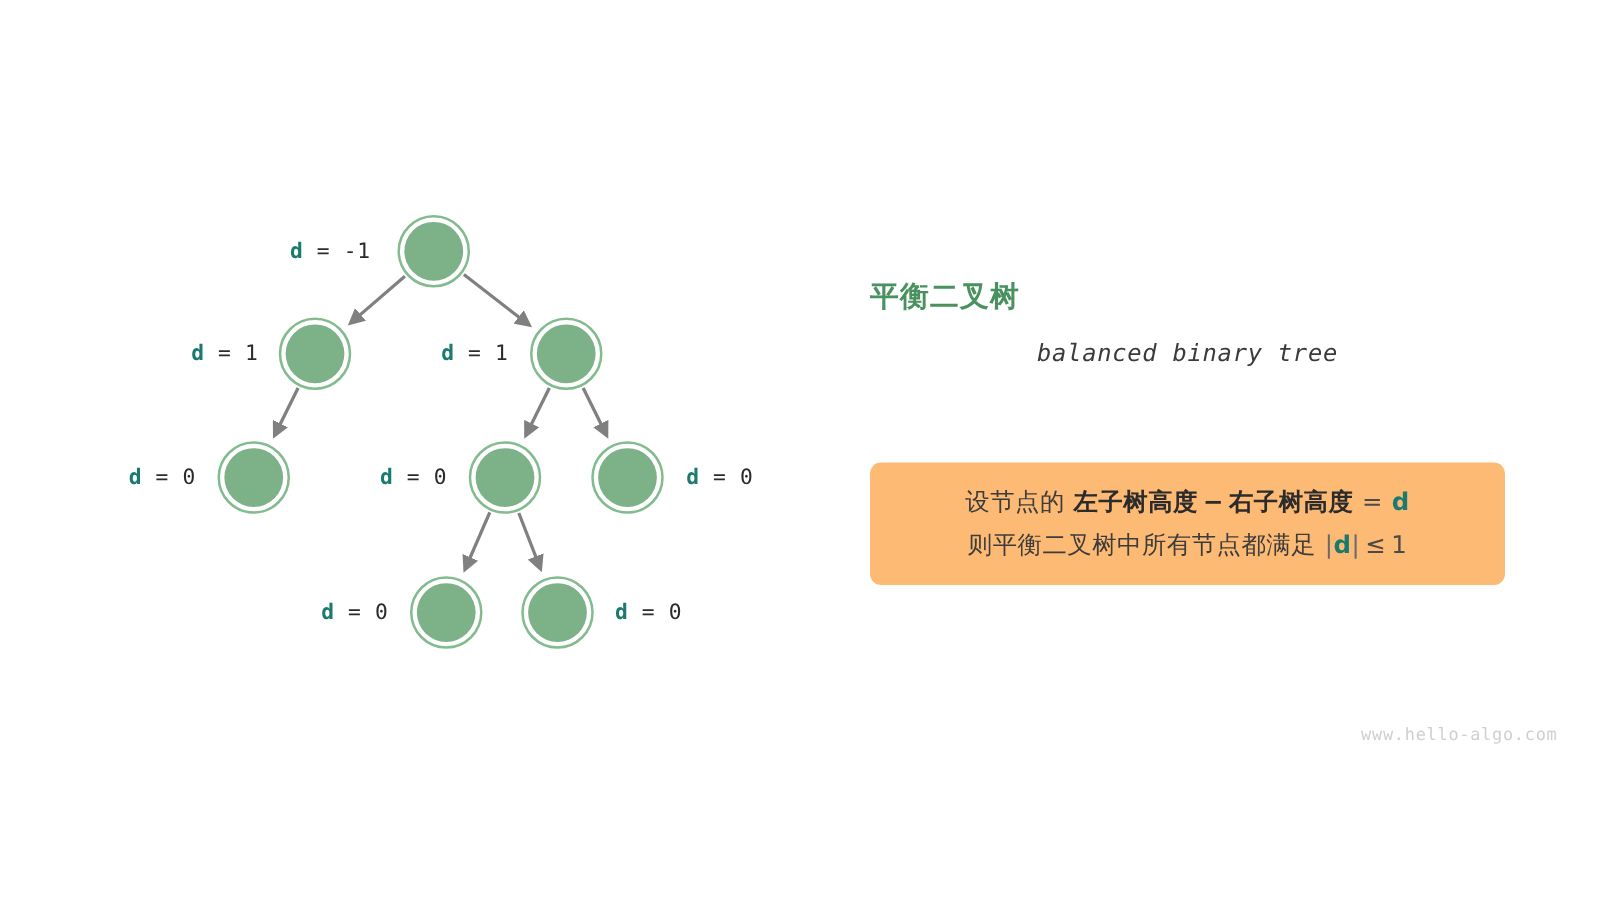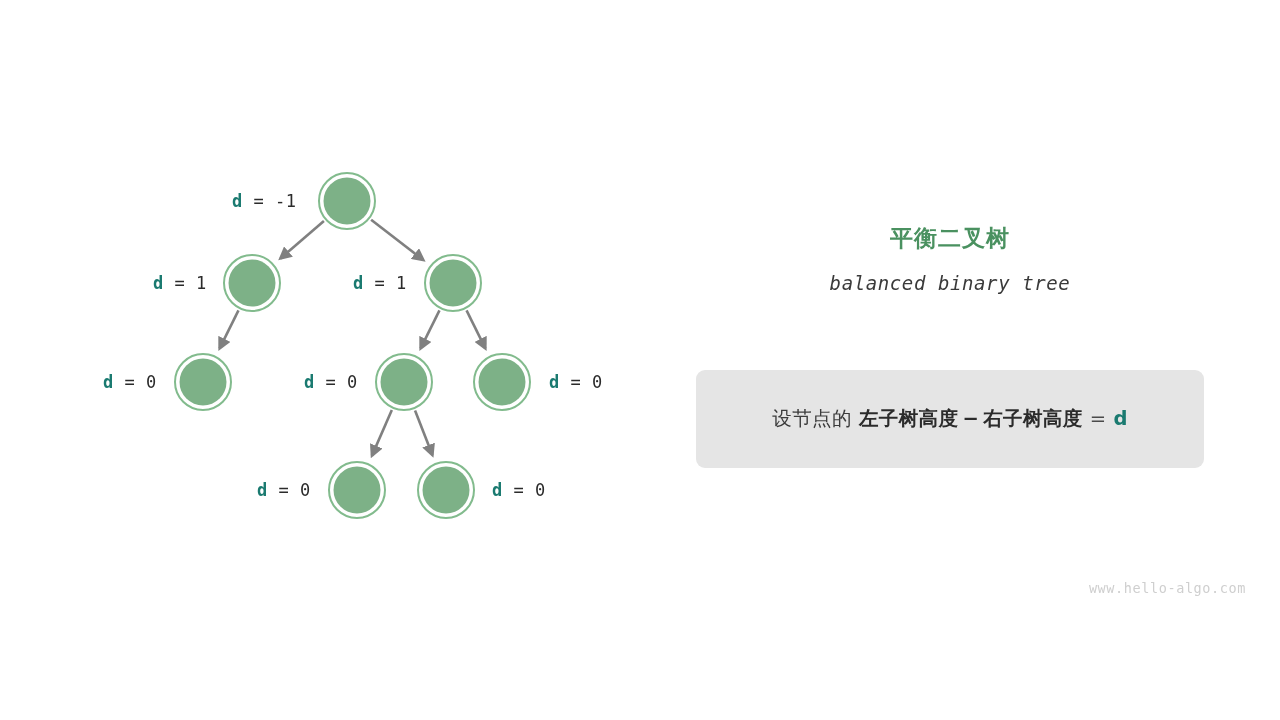--- a/index.html
+++ b/index.html
@@ -45,21 +45,20 @@
     color: #2b2b2b;
   }
   
   #right-panel {
     position: absolute;
     left: 696px;
     top: 225px;
     width: 508px;
   }
   #panel-title {
-    text-align: center;
     color: #4a9160;
     font-weight: bold;
     font-size: 23px;
     letter-spacing: 1px;
     line-height: 1.2;
   }
   #panel-subtitle {
     text-align: center;
     margin-top: 19px;
     color: #3a3a3a;
@@ -67,21 +66,21 @@
     font-size: 19px;
     letter-spacing: 0.6px;
     font-style: italic;
   }
   #definition-box {
     position: absolute;
     left: 696px;
     top: 370px;
     width: 508px;
     height: 98px;
-    background: #e5e5e5;
+    background: #fdba74;
     border-radius: 9px;
     box-sizing: border-box;
     display: flex;
     flex-direction: column;
     justify-content: center;
     align-items: center;
   }
   .def-line {
     font-size: 19.5px;
     color: #3c3c3c;
@@ -170,17 +169,20 @@
 
   <div id="right-panel">
     <div id="panel-title">平衡二叉树</div>
     <div id="panel-subtitle">balanced binary tree</div>
   </div>
 
   <div id="definition-box">
     <div class="def-line">
       <span>设节点的</span><span class="sp"></span><span class="strong">左子树高度</span><span class="sp-sm"></span><span class="strong">−</span><span class="sp-sm"></span><span class="strong">右子树高度</span><span class="sp"></span><span class="op">=</span><span class="sp"></span><span class="teal">d</span>
     </div>
+    <div class="def-line">
+      <span>则平衡二叉树中所有节点都满足</span><span class="sp"></span><span class="bar">|</span><span class="teal">d</span><span class="bar">|</span><span class="sp-sm"></span><span class="op">≤</span><span class="sp-sm"></span><span class="op">1</span>
+    </div>
   </div>
 
   <div id="watermark">www.hello-algo.com</div>
 
 </div>
 
 </body></html>

